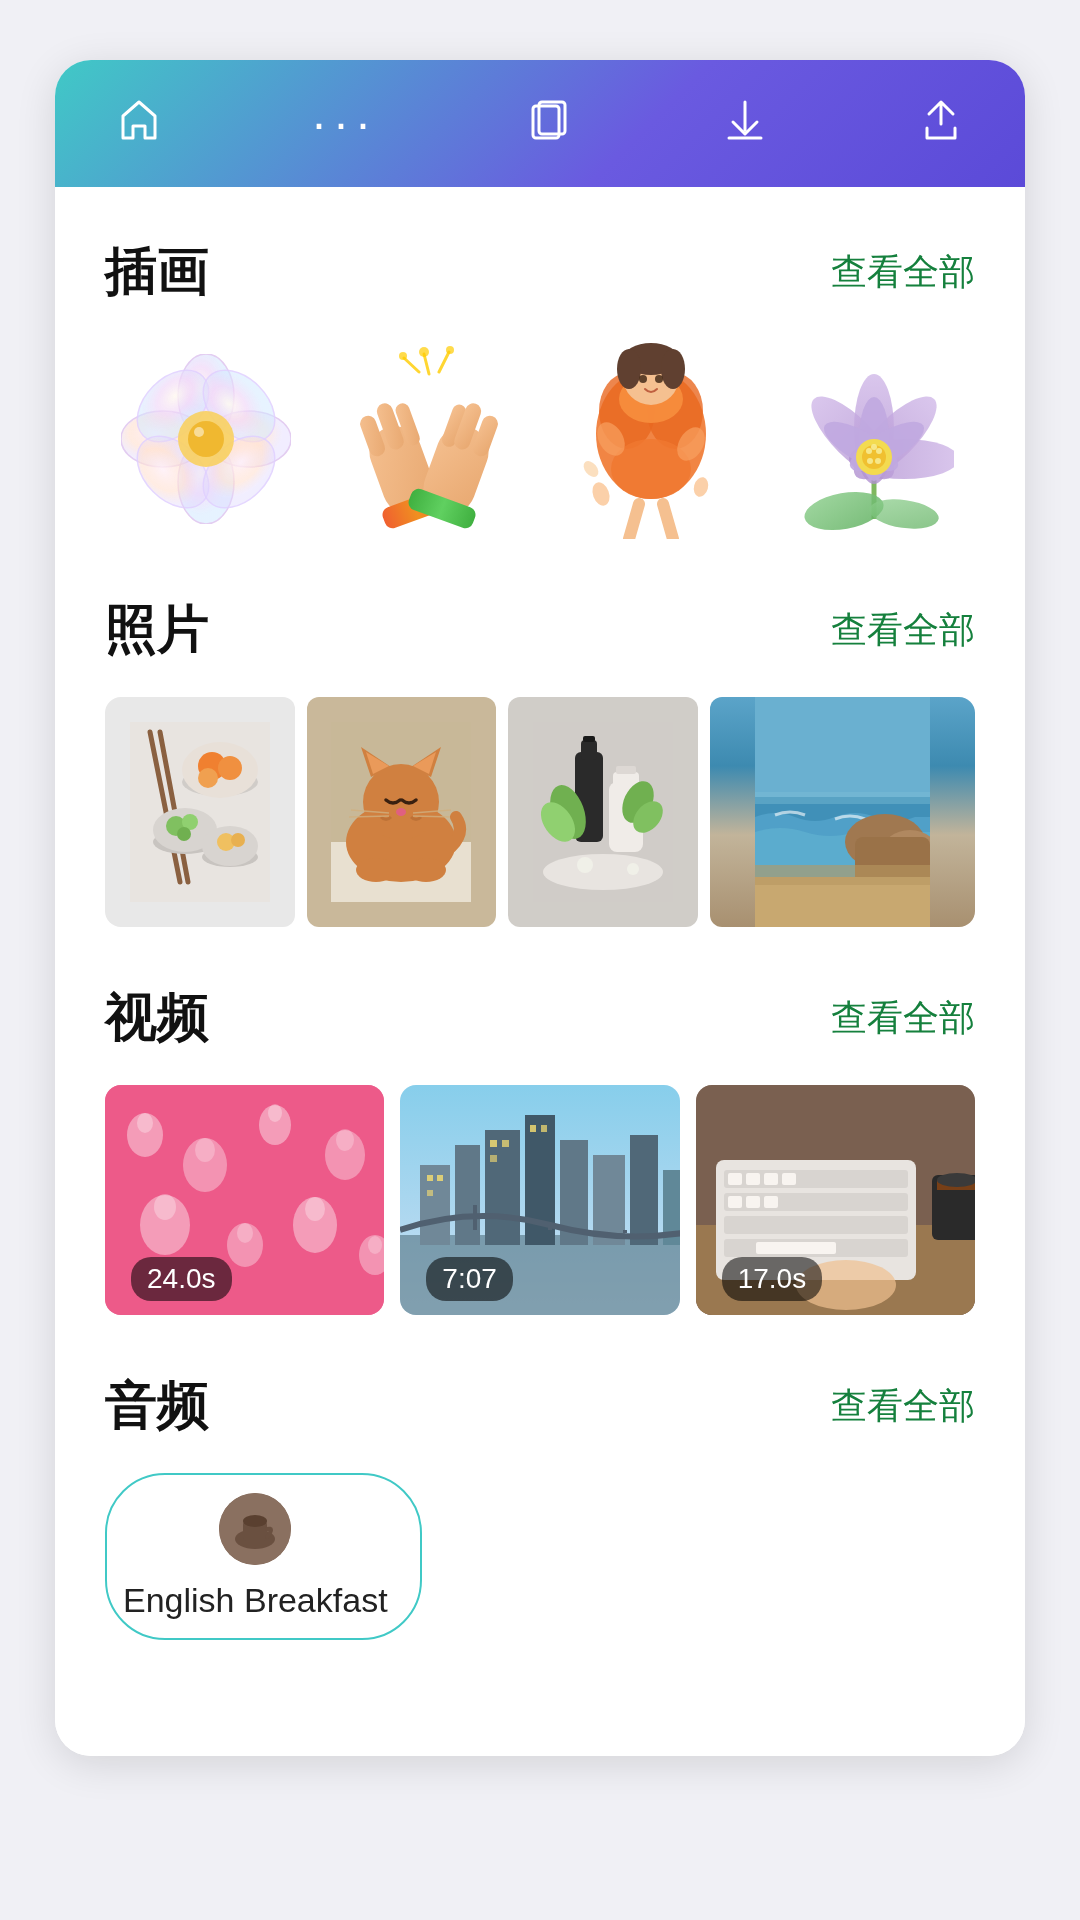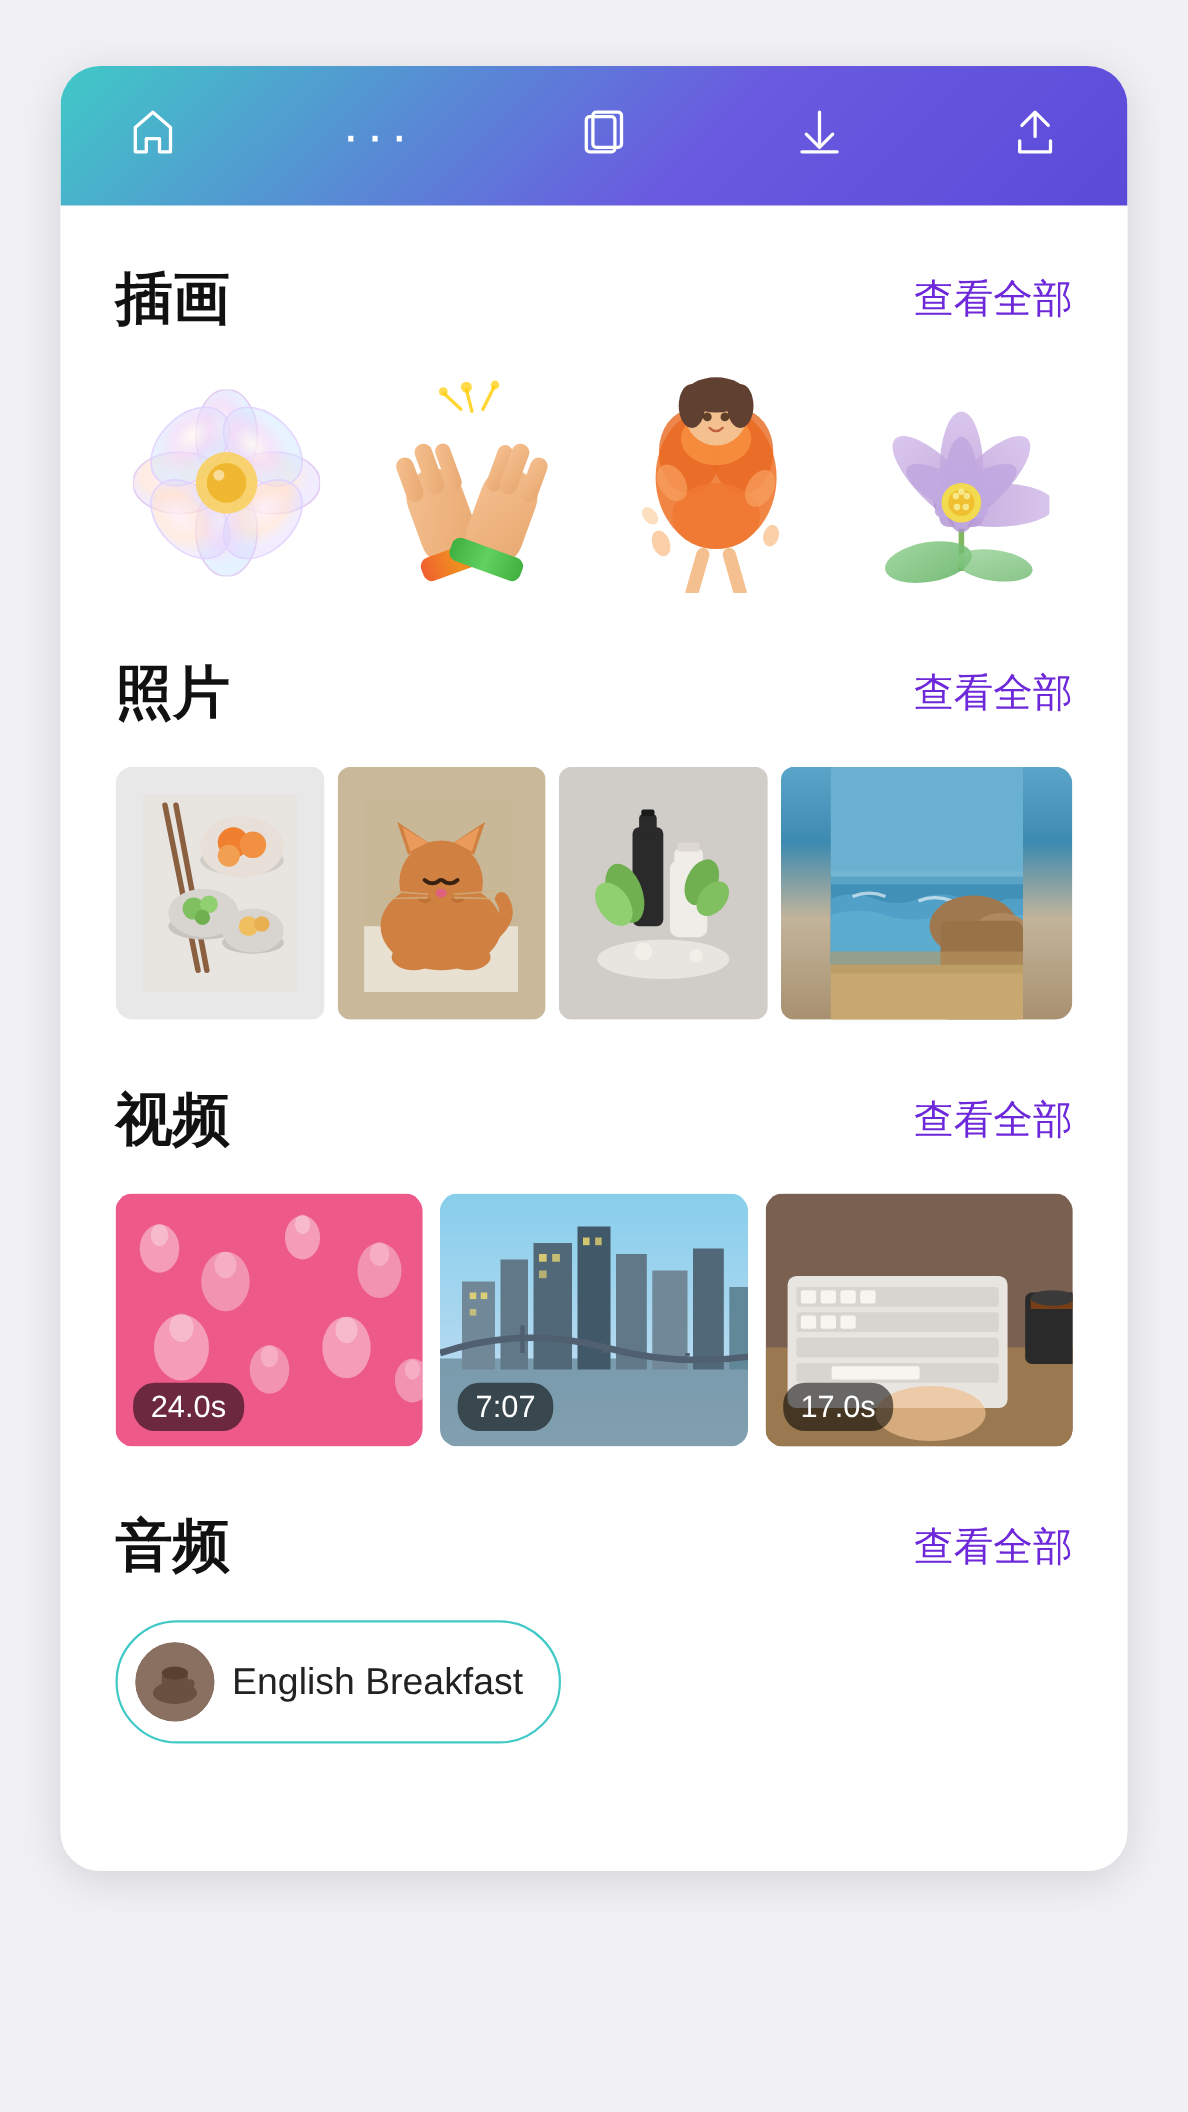--- a/index.html
+++ b/index.html
@@ -74,21 +74,21 @@
       justify-content: space-between;
       margin-bottom: 32px;
     }
     .section-title {
       font-size: 52px;
       font-weight: 700;
       color: #111;
     }
     .section-view-all {
       font-size: 36px;
-      color: #6d28d9;
+      color: #15803d;
       font-weight: 400;
     }
 
     
     .illustrations-row {
       display: flex;
       gap: 20px;
       align-items: flex-end;
     }
     .illus-item {
@@ -155,21 +155,21 @@
     }
     .video-item {
       height: 230px;
       border-radius: 16px;
       overflow: hidden;
       position: relative;
     }
     .video-badge {
       position: absolute;
       bottom: 14px;
-      left: 16px;
+      left: 26px;
       background: rgba(0,0,0,0.55);
       color: #fff;
       font-size: 28px;
       padding: 6px 16px;
       border-radius: 20px;
       font-weight: 500;
     }
 
     
     .audio-row {
@@ -178,20 +178,21 @@
       gap: 20px;
     }
     .audio-chip {
       display: flex;
       align-items: center;
       gap: 16px;
       padding: 18px 32px 18px 16px;
       border: 2.5px solid #40c9c6;
       border-radius: 60px;
       background: #fff;
+      flex-direction: column;
     }
     .audio-thumb {
       width: 72px;
       height: 72px;
       border-radius: 50%;
       flex-shrink: 0;
       overflow: hidden;
       display: flex;
       align-items: center;
       justify-content: center;

